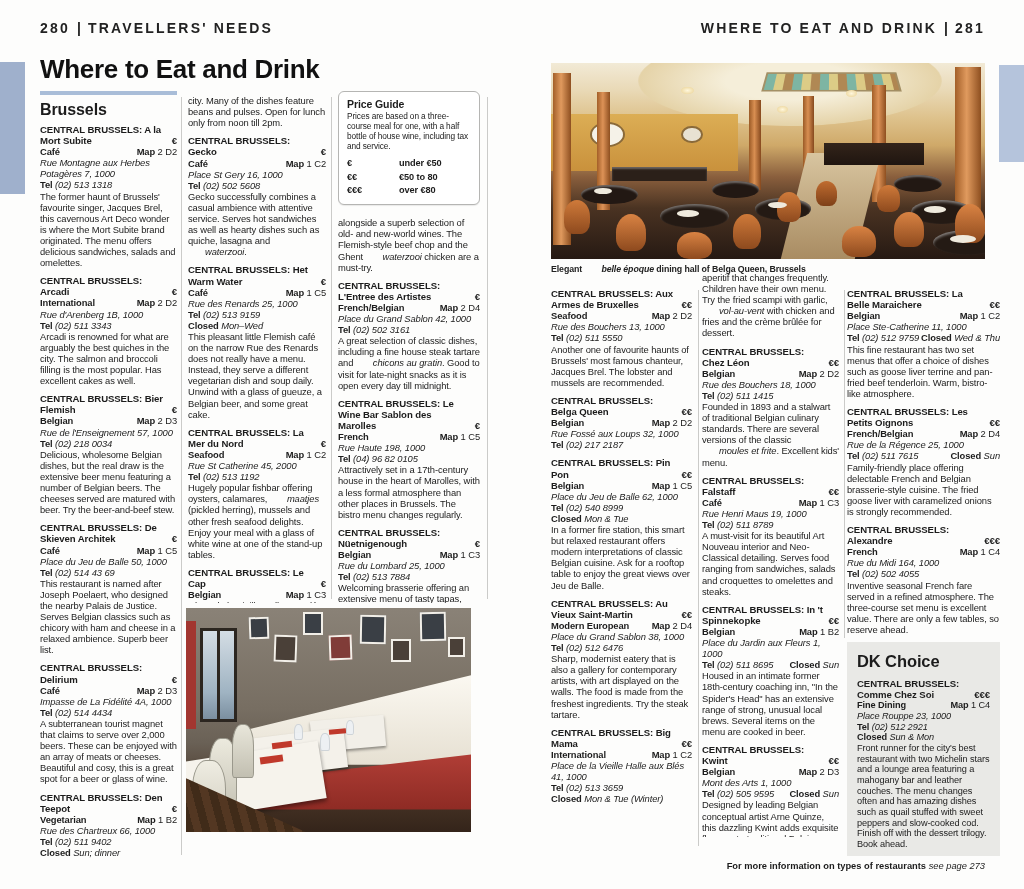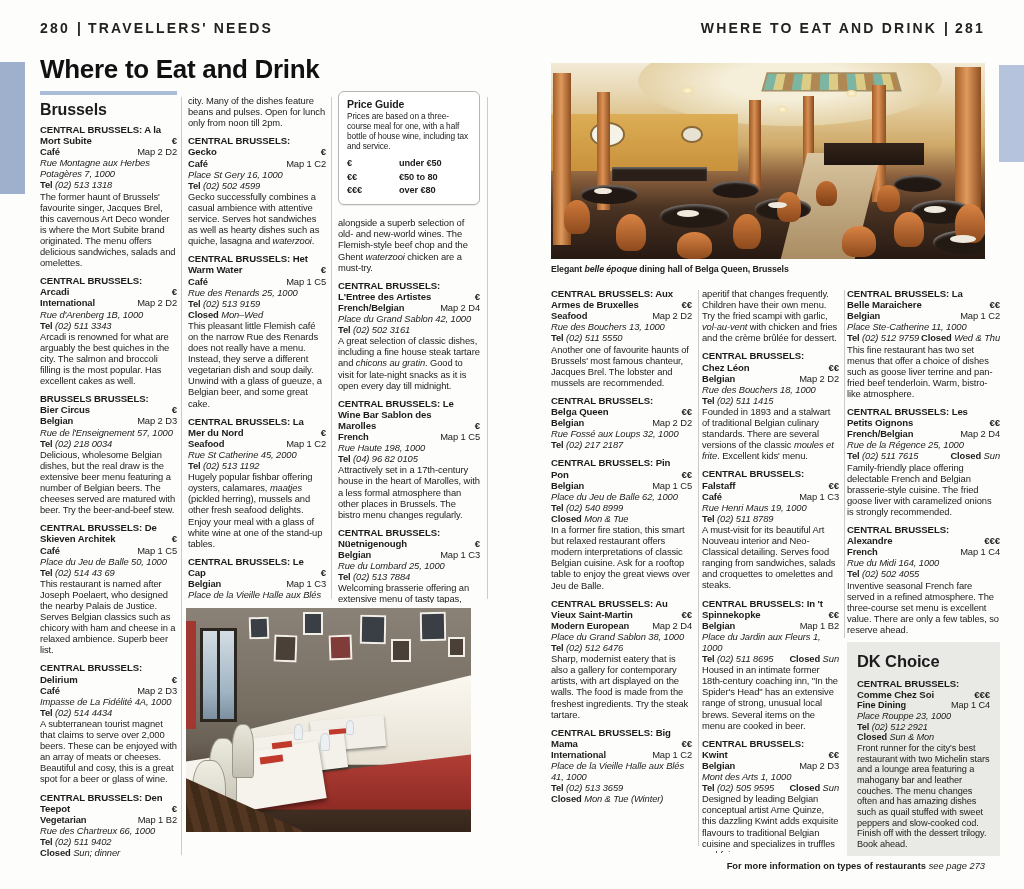--- a/index.html
+++ b/index.html
@@ -16,39 +16,39 @@
   #tab-left { left:0; top:62px; width:25px; height:132px; background:var(--tab-left,#9fb0cc); }
   #tab-right { right:0; top:65px; width:25px; height:97px; background:var(--tab-right,#b5c4dc); }
 
   #page-title { position:absolute; left:40px; top:54px; font-size:26px; font-weight:bold; letter-spacing:-0.3px; color:#111; }
 
   .col { position:absolute; overflow:hidden; font-size:9.4px; line-height:1.18; letter-spacing:-0.1px; }
   #col0 { left:40px;  top:91px;  width:137px; height:767px; }
   #col1 { left:188px; top:95px;  width:138px; height:508px; }
   #col2 { left:338px; top:91px;  width:142px; height:512px; }
   #col3 { left:551px; top:288px; width:141px; height:565px; }
-  #col4 { left:702px; top:288px; width:137px; height:565px; }
+  #col4 { left:702px; top:272px; width:137px; height:565px; }
   #col5 { left:847px; top:288px; width:153px; height:568px; }
 
   .vrule { position:absolute; width:1px; background:#cbcbc9; }
   #vr1 { left:181px; top:97px;  height:758px; }
   #vr2 { left:331px; top:97px;  height:502px; }
   #vr3 { left:487px; top:97px;  height:502px; }
   #vr4 { left:698px; top:290px; height:556px; }
   #vr5 { left:844px; top:290px; height:348px; }
 
   .region-rule { height:4px; background:var(--accent,#a9bdd8); margin-bottom:6px; }
   .region-title { font-size:16px; font-weight:bold; margin-bottom:4px; }
 
   .entry { margin-bottom:7px; }
   .e-head { display:flex; justify-content:space-between; align-items:flex-end; font-weight:bold; font-size:9.6px; line-height:1.16; }
   .e-price { margin-left:4px; white-space:nowrap; }
   .e-meta { display:flex; justify-content:space-between; }
   .e-cuisine { font-weight:bold; }
-  .e-map b { font-weight:normal;text-align:right; }
+  .e-map b { font-weight:bold;text-align:right; }
   .e-addr { font-style:italic; }
   .e-tel { display:flex; justify-content:space-between; flex-wrap:wrap; }
   .e-tel .tel-no, .e-tel .closed-val { font-style:italic; }
   .e-tel b { font-style:normal; font-weight:bold; }
   .para { margin-bottom:7px; }
 
   .price-guide { border:1px solid #b5b5b3; border-radius:6px; background:#fff; padding:6px 8px 7px 8px; margin-bottom:12px; box-shadow:0 1px 1px rgba(0,0,0,0.08); }
   .pg-title { font-weight:bold; font-size:10.5px; margin-bottom:2px; }
   .pg-intro { font-size:8.3px; line-height:1.2; color:#222; margin-bottom:5px; }
   .pg-row { display:flex; font-weight:bold; font-size:9.2px; line-height:1.45; }
@@ -61,21 +61,21 @@
   #photo-belga  { left:551px; top:63px;  width:434px; height:196px; }
   #photo-entree { left:186px; top:608px; width:285px; height:224px; }
   .ph { position:absolute; }
   .caption { position:absolute; font-size:8.8px; font-weight:bold; color:#222; letter-spacing:-0.1px; }
   #cap-belga  { left:551px; top:264px; width:434px; }
   #cap-entree { left:186px; top:836px; width:285px; }
 
   #footer { position:absolute; right:39px; top:861px; font-size:9.3px; text-align:right; }
   #footer .f-bold { font-weight:bold; }
   #footer .f-ital { font-style:italic; }
-  i { font-style:italic; }
+  i { font-style:italic;margin-left:17px; }
 </style>
 </head>
 <body>
 
 <div id="page" style="--accent: #a9bdd8; --tab-left: #9fb0cc; --tab-right: #b5c4dc; --dk-bg: #e9e9e6;">
 
   <div class="running-head" id="rh-left">
     <span>280</span><span class="pipe">|</span><span>TRAVELLERS' NEEDS</span>
   </div>
   <div class="running-head" id="rh-right">
@@ -121,21 +121,21 @@
           <span class="e-map"><b>Map</b> <span>2 D2</span></span>
         </div>
         <div class="e-addr">Rue d'Arenberg 1B, 1000</div>
         <div class="e-tel">
           <span><b>Tel</b> <span class="tel-no">(02) 511 3343</span></span>
         </div>
         <div class="e-desc">Arcadi is renowned for what are arguably the best quiches in the city. The salmon and broccoli filling is the most popular. Has excellent cakes as well.</div>
       </div>
       <div class="entry">
         <div class="e-head">
-          <span class="e-name">BRUSSELS BRUSSELS: Bier Circus</span>
+          <span class="e-name">CENTRAL BRUSSELS: Bier Flemish</span>
           <span class="e-price">€</span>
         </div>
         <div class="e-meta">
           <span class="e-cuisine">Belgian</span>
           <span class="e-map"><b>Map</b> <span>2 D3</span></span>
         </div>
         <div class="e-addr">Rue de l'Enseignement 57, 1000</div>
         <div class="e-tel">
           <span><b>Tel</b> <span class="tel-no">(02) 218 0034</span></span>
         </div>
@@ -193,21 +193,21 @@
         <div class="e-head">
           <span class="e-name">CENTRAL BRUSSELS: Gecko</span>
           <span class="e-price">€</span>
         </div>
         <div class="e-meta">
           <span class="e-cuisine">Café</span>
           <span class="e-map"><b>Map</b> <span>1 C2</span></span>
         </div>
         <div class="e-addr">Place St Gery 16, 1000</div>
         <div class="e-tel">
-          <span><b>Tel</b> <span class="tel-no">(02) 502 4599</span></span>
+          <span><b>Tel</b> <span class="tel-no">(02) 502 5608</span></span>
         </div>
         <div class="e-desc">Gecko successfully combines a casual ambience with attentive service. Serves hot sandwiches as well as hearty dishes such as quiche, lasagna and <i>waterzooi</i>.</div>
       </div>
       <div class="entry">
         <div class="e-head">
           <span class="e-name">CENTRAL BRUSSELS: Het Warm Water</span>
           <span class="e-price">€</span>
         </div>
         <div class="e-meta">
           <span class="e-cuisine">Café</span>

